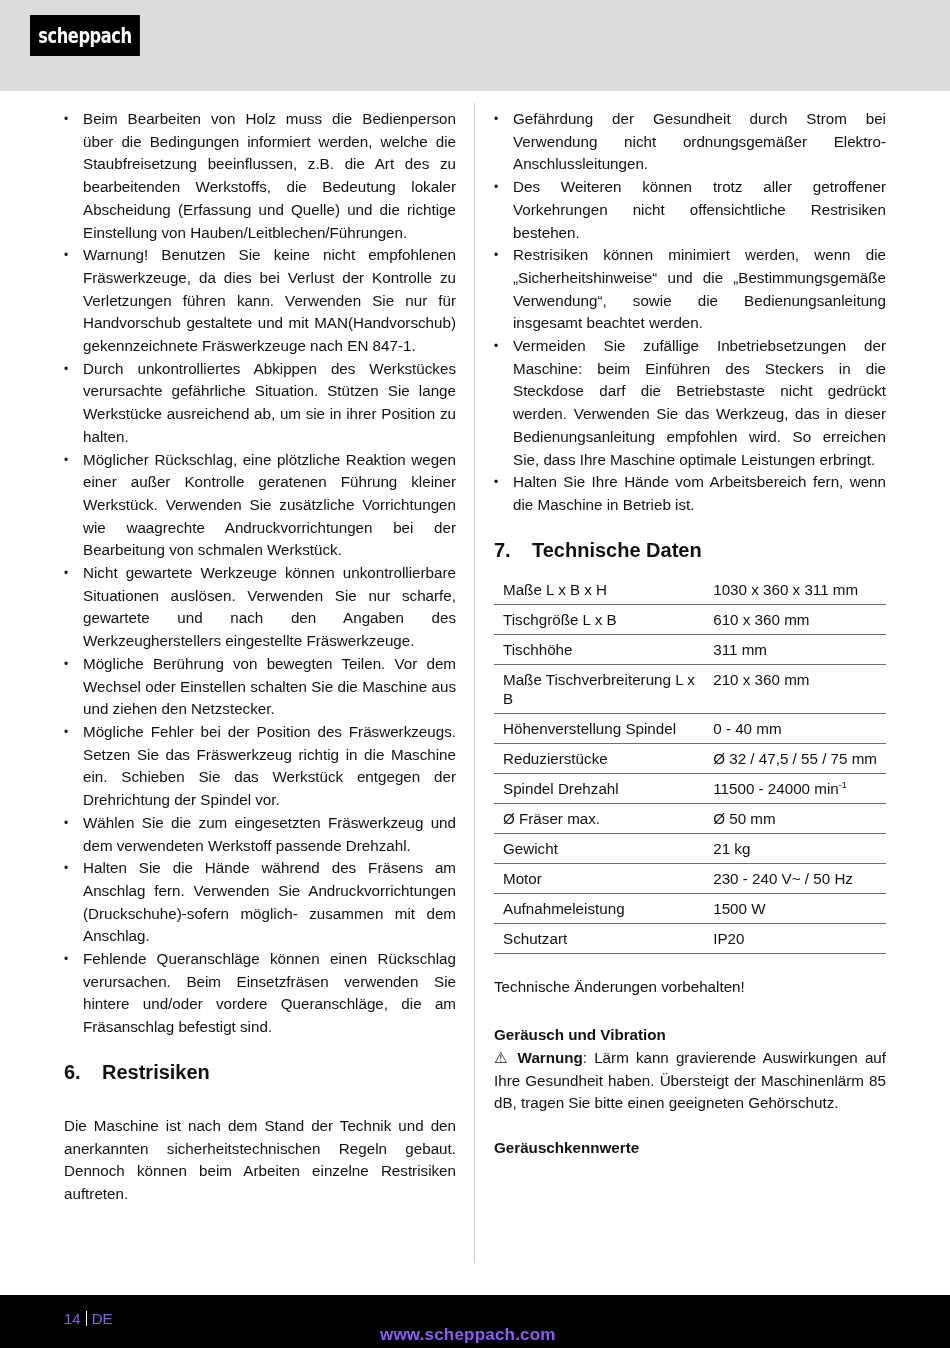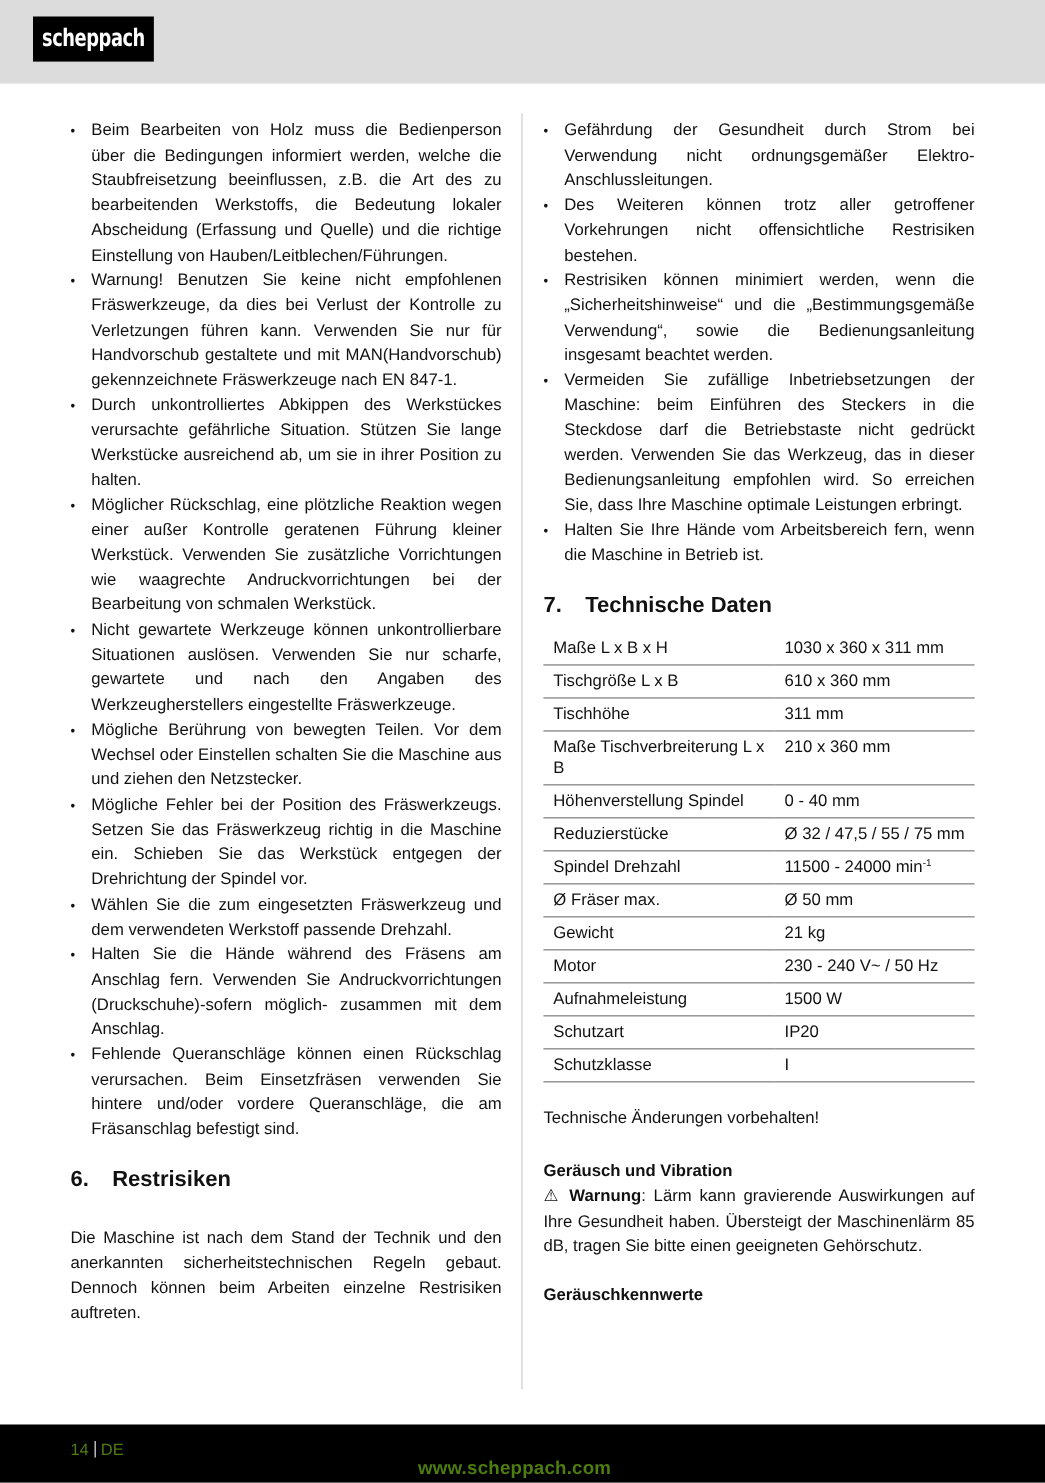--- a/index.html
+++ b/index.html
@@ -1,19 +1,19 @@
 <!DOCTYPE html>
 <html><head>
 <meta charset="utf-8">
 <style>
   * { margin: 0; padding: 0; box-sizing: border-box; }
   html, body { width: 950px; height: 1348px; background: #ffffff; overflow: hidden; }
   body { position: relative; font-family: "Liberation Sans", sans-serif; color: #111; }
 
-  .header { position: absolute; left: 0; top: 0; width: 950px; height: 76px; background: #dcdcdc; }
+  .header { position: absolute; left: 0; top: 0; width: 950px; height: 91px; background: #dcdcdc; }
   .logo { position: absolute; left: 30px; top: 15px; width: 110px; height: 41px; background: #000; color: #fff;
           font-family: "DejaVu Sans Condensed", "DejaVu Sans", sans-serif; font-weight: bold; font-size: 22px;
           display: flex; align-items: center; justify-content: center; letter-spacing: -0.5px; transform: scaleX(0.82); transform-origin: left center; width: 134px; }
 
   .col { position: absolute; top: 108px; font-size: 15.2px; line-height: 22.7px; }
   .col-left { left: 64px; width: 392px; }
   .col-right { left: 494px; width: 392px; }
   .divider { position: absolute; left: 474px; top: 103px; width: 1px; height: 1160px; background: #c8c8c8; }
 
   ul.bullets { list-style: none; }
@@ -24,21 +24,21 @@
   .section-title .num { width: 38px; }
   .para { text-align: justify; }
 
   .spec-table { width: 392px; border-collapse: collapse; }
   .spec-table td { font-size: 15.2px; line-height: 19px; padding: 5px 9px 5px 9px; vertical-align: top; border-bottom: 1.5px solid #6f6f6f; }
   .spec-table td.val { text-align: left; white-space: nowrap; }
   .spec-table sup { font-size: 9px; vertical-align: 6px; line-height: 0; }
 
   .subhead { font-weight: bold; }
 
-  .footer { position: absolute; left: 0; top: 1295px; width: 950px; height: 53px; background: #000; color: #4d7c0f; text-decoration: underline; }
+  .footer { position: absolute; left: 0; top: 1295px; width: 950px; height: 53px; background: #000; color: #8b5cf6; text-decoration: underline; }
   .footer .page { position: absolute; left: 64px; top: 15px; font-size: 15px; }
   .footer .page .sep { display: inline-block; width: 1px; height: 15px; background: #fff; margin: 0 5px; vertical-align: -2px; }
   .footer .url { position: absolute; left: 380px; top: 30px; font-size: 17px; font-weight: bold; letter-spacing: 0.2px; }
 </style>
 </head>
 <body>
 
 <div class="header">
   <div class="logo">scheppach</div>
 </div>
@@ -124,24 +124,20 @@
           <td class="val">230 - 240 V~ / 50 Hz</td>
         </tr>
       <tr>
           <td>Aufnahmeleistung</td>
           <td class="val">1500 W</td>
         </tr>
       <tr>
           <td>Schutzart</td>
           <td class="val">IP20</td>
         </tr>
-      <tr>
-          <td>Schutzklasse</td>
-          <td class="val">I</td>
-        </tr>
     </tbody>
   </table>
 
   <p style="margin-top:22px;">Technische Änderungen vorbehalten!</p>
 
   <p class="subhead" style="margin-top:26px;">Geräusch und Vibration</p>
   <p class="para"><span>⚠</span> <b>Warnung</b><span>: Lärm kann gravierende Auswirkungen auf Ihre Gesundheit haben. Übersteigt der Maschinenlärm 85 dB, tragen Sie bitte einen geeigneten Gehörschutz.</span></p>
 
   <p class="subhead" style="margin-top:22px;">Geräuschkennwerte</p>
 </div>

